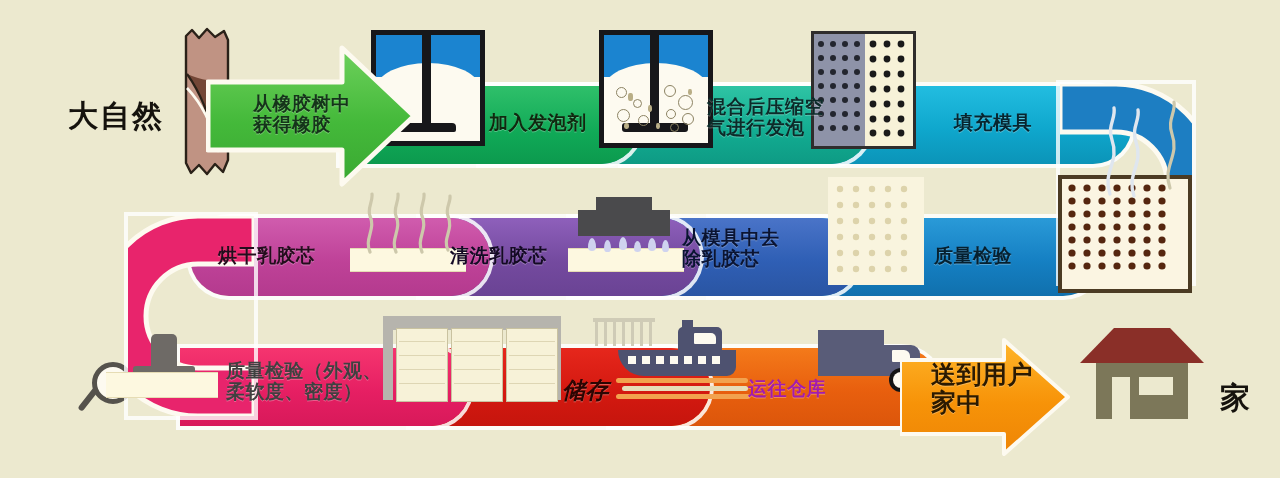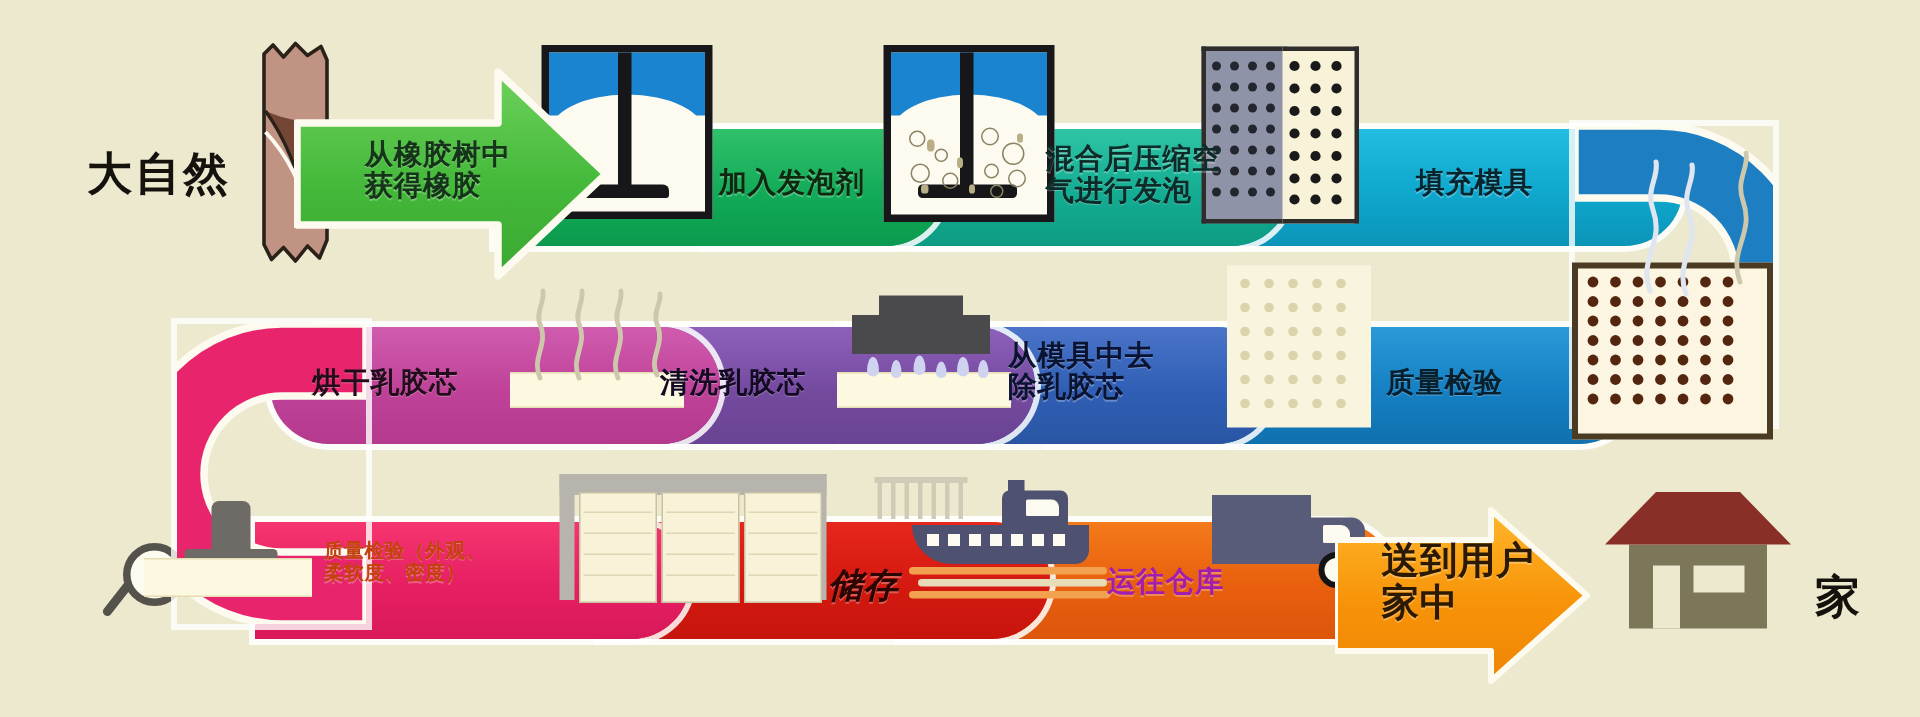--- a/index.html
+++ b/index.html
@@ -3,21 +3,21 @@
 <meta charset="utf-8">
 <title>Latex Manufacturing Process Flow</title>
 <style>
   html,body{margin:0;padding:0;}
   body{
     width:1280px;height:478px;overflow:hidden;
     background:#ece9cf;
     font-family:"Liberation Sans","DejaVu Sans",sans-serif;
     position:relative;
   }
-  #stage{position:absolute;left:0;top:0;width:1236px;height:478px;border-radius:10px;}
+  #stage{position:absolute;left:10px;top:0;width:1236px;height:478px;border-radius:10px;}
 
   
   .band-label{
     position:absolute;
     font-weight:bold;
     color:#111;
     line-height:1.12;
     letter-spacing:.5px;
     white-space:pre-line;
     text-shadow:0 1px 0 rgba(255,255,255,.28);
@@ -470,20 +470,20 @@
   <div class="band-label" style="left:697px;top:96px;font-size:19px;color:#0c2b29;">混合后压缩空
 气进行发泡</div>
   <div class="band-label" style="left:944px;top:112px;font-size:19px;color:#07252f;">填充模具</div>
 
   <div class="band-label" style="left:208px;top:245px;font-size:19px;color:#230d1c;">烘干乳胶芯</div>
   <div class="band-label" style="left:440px;top:245px;font-size:19px;color:#140a24;">清洗乳胶芯</div>
   <div class="band-label" style="left:672px;top:227px;font-size:19px;color:#0a1432;">从模具中去
 除乳胶芯</div>
   <div class="band-label" style="left:924px;top:245px;font-size:19px;color:#06202f;">质量检验</div>
 
-  <div class="band-label" style="left:216px;top:360px;font-size:13px;color:#c2410c;">质量检验（外观、
+  <div class="band-label" style="left:216px;top:360px;font-size:19px;color:#404040;">质量检验（外观、
 柔软度、密度）</div>
   <div class="band-label" style="left:552px;top:378px;font-size:23px;color:#2c0502;font-style:italic;">储存</div>
   <div class="band-label" style="left:738px;top:378px;font-size:19px;color:#a21caf;">运往仓库</div>
   <div class="band-label" style="left:921px;top:360px;font-size:25px;color:#2b1a01;">送到用户
 家中</div>
 
 </div>
 
 </body></html>

